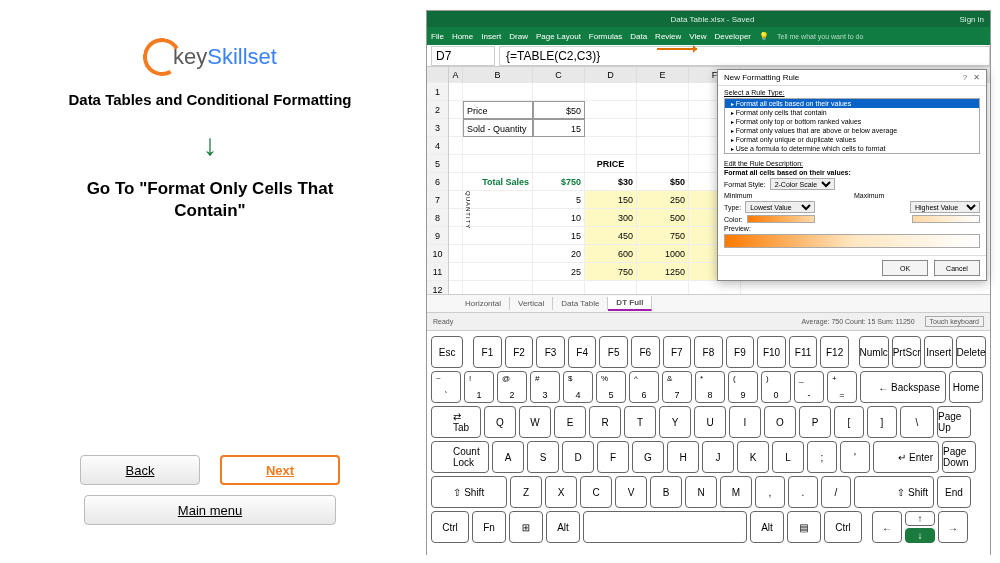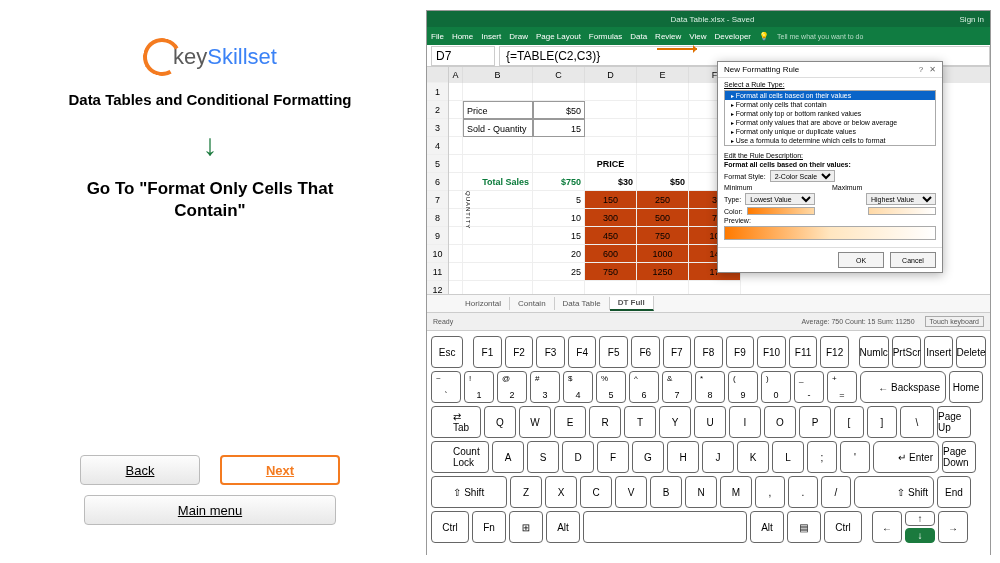--- a/index.html
+++ b/index.html
@@ -42,32 +42,32 @@
   .cols { flex: 1; }
   .colhdrs { display: flex; height: 16px; background: #e8e8e8; }
   .colhdrs .ch { font-size: 9px; text-align: center; border-right: 1px solid #ddd; line-height: 16px; }
   .cells { position: relative; }
   .row { display: flex; height: 18px; }
   .cell { border-right: 1px solid #eee; border-bottom: 1px solid #eee; font-size: 9px; line-height: 18px; padding: 0 3px; overflow: hidden; white-space: nowrap; }
   .cA{width:14px}.cB{width:70px}.cC{width:52px}.cD{width:52px}.cE{width:52px}.cF{width:52px}
   .bold { font-weight: bold; }
   .green { color: #0a7a3a; }
   .right-al { text-align: right; }
-  .selband { background: #c2410c; text-align: center; }
+  .selband { background: #fef9c3; }
   .quant-label { position:absolute; left:16px; top:108px; writing-mode: vertical-rl; font-size:6px; letter-spacing:1px; }
   .bord { border: 1px solid #999; }
   
   .sheet-tabs { position: absolute; bottom: 18px; left: 0; height: 18px; width: 100%; background: #f7f7f7; display: flex; align-items: center; font-size: 8px; border-top: 1px solid #ccc; padding-left: 30px; gap: 0; }
   .sheet-tabs .tab { padding: 2px 8px; border-right: 1px solid #ccc; color: #555; cursor:pointer; }
-  .sheet-tabs .tab.active { background: #fff; border-bottom: 2px solid #14532d; font-weight: bold; }
+  .sheet-tabs .tab.active { background: #fff; border-bottom: 2px solid #a21caf; font-weight: bold; }
   .statusbar { position: absolute; bottom: 0; height: 18px; width: 100%; background: #f0f0f0; border-top: 1px solid #ccc; font-size: 7px; display: flex; align-items: center; padding: 0 6px; color: #555; justify-content: space-between; }
   .statusbar .stats { margin-left: auto; margin-right: 10px; }
   
   
-  .dialog { position: absolute; top: 50px; left: 290px; width: 226px; background: #fff; border: 1px solid #888; box-shadow: 0 2px 10px rgba(0,0,0,.3); font-size: 7px; z-index: 10; }
+  .dialog { position: absolute; top: 58px; left: 290px; width: 270px; background: #fff; border: 1px solid #888; box-shadow: 0 2px 10px rgba(0,0,0,.3); font-size: 7px; z-index: 10; }
   .dialog .dtitle { height: 16px; background: #fff; border-bottom: 1px solid #ddd; padding: 2px 6px; display:flex; justify-content:space-between; align-items:center; font-size:8px; }
   .dialog .dtitle .dctrls { display:flex; gap:6px; font-size:8px; color:#666; }
   .dialog .sect { padding: 3px 6px; }
   .dialog .lbl { text-decoration: underline; font-size: 7px; margin-bottom: 2px; display:block; }
   .rule-list { border: 1px solid #aaa; }
   .rule-list .ritem { padding: 1px 6px; font-size: 7px; cursor:pointer; }
   .rule-list .ritem.sel { background: #0a64c8; color: #fff; }
   .rule-list .ritem::before { content: "▸ "; font-size:6px; }
   .dialog .desc { font-weight: bold; font-size: 7px; }
   .dialog .frow { display:flex; align-items:center; gap:4px; margin: 2px 0; }
@@ -82,21 +82,21 @@
   
   .keyboard { width: 100%; height: 225px; padding: 5px 4px; background: #fff; }
   .krow { display: flex; gap: 3px; margin-bottom: 3px; }
   .key { height: 32px; border: 1px solid #666; border-radius: 4px; background: #fff; font-size: 10px; display: flex; align-items: center; justify-content: center; cursor: pointer; position:relative; }
   .key .sub { position:absolute; bottom:2px; font-size:9px; }
   .key .top { position:absolute; top:2px; left:4px; font-size:8px; }
   .kgap { width: 4px; }
   .key.green-key { background: #1b7a3e; color:#fff; border-color:#1b7a3e; }
   .key.small-txt { font-size: 10px; }
   .key.left-al { justify-content:flex-start; padding-left:21px; }
-  .key.right-alk { justify-content:flex-end; padding-right:5px;border-radius:6px; }
+  .key.right-alk { justify-content:flex-end; padding-right:5px; }
 </style>
 </head>
 <body>
 
 <div class="left-panel">
   <div class="logo">
     <div class="logo-ring"></div>
     <div class="logo-text"><span>key</span><span class="sk">Skillset</span></div>
   </div>
   <div class="lesson-title">Data Tables and Conditional Formatting</div>
@@ -311,21 +311,21 @@
         <div class="preview-bar"></div>
       </div>
       <div class="dbtns">
         <button class="dbtn">OK</button>
         <button class="dbtn">Cancel</button>
       </div>
     </div>
 
     <div class="sheet-tabs">
       <div class="tab">Horizontal</div>
-      <div class="tab">Contain</div>
+      <div class="tab">Vertical</div>
       <div class="tab">Data Table</div>
       <div class="tab active">DT Full</div>
     </div>
     <div class="statusbar">
       <span>Ready</span>
       <span class="stats">Average: 750   Count: 15   Sum: 11250</span>
       <span style="border:1px solid #aaa;padding:1px 4px">Touch keyboard</span>
     </div>
   </div>
 

